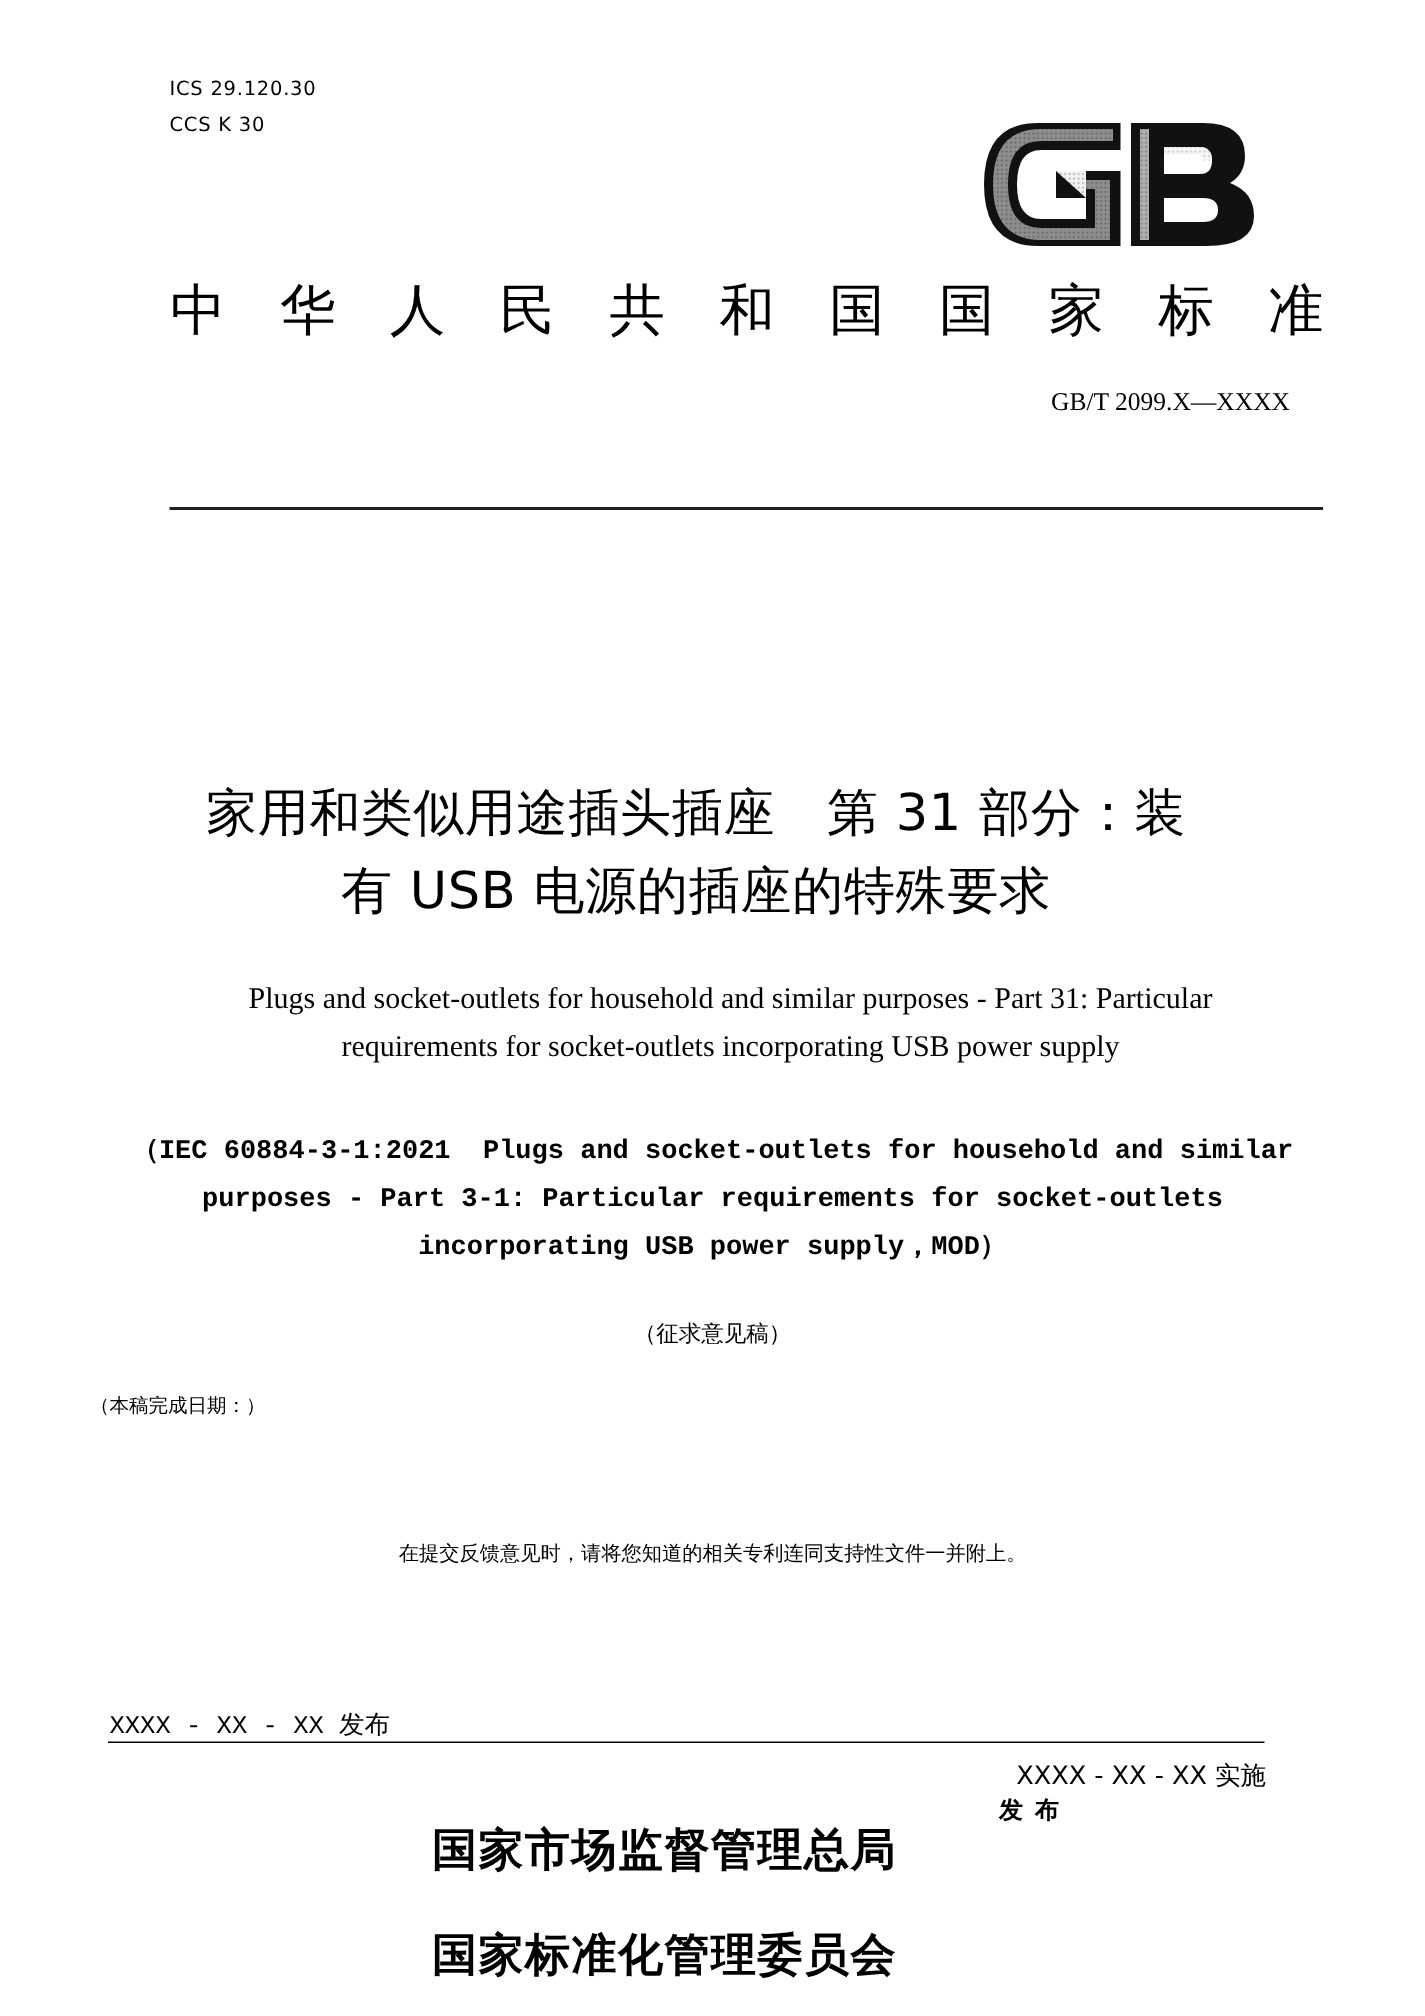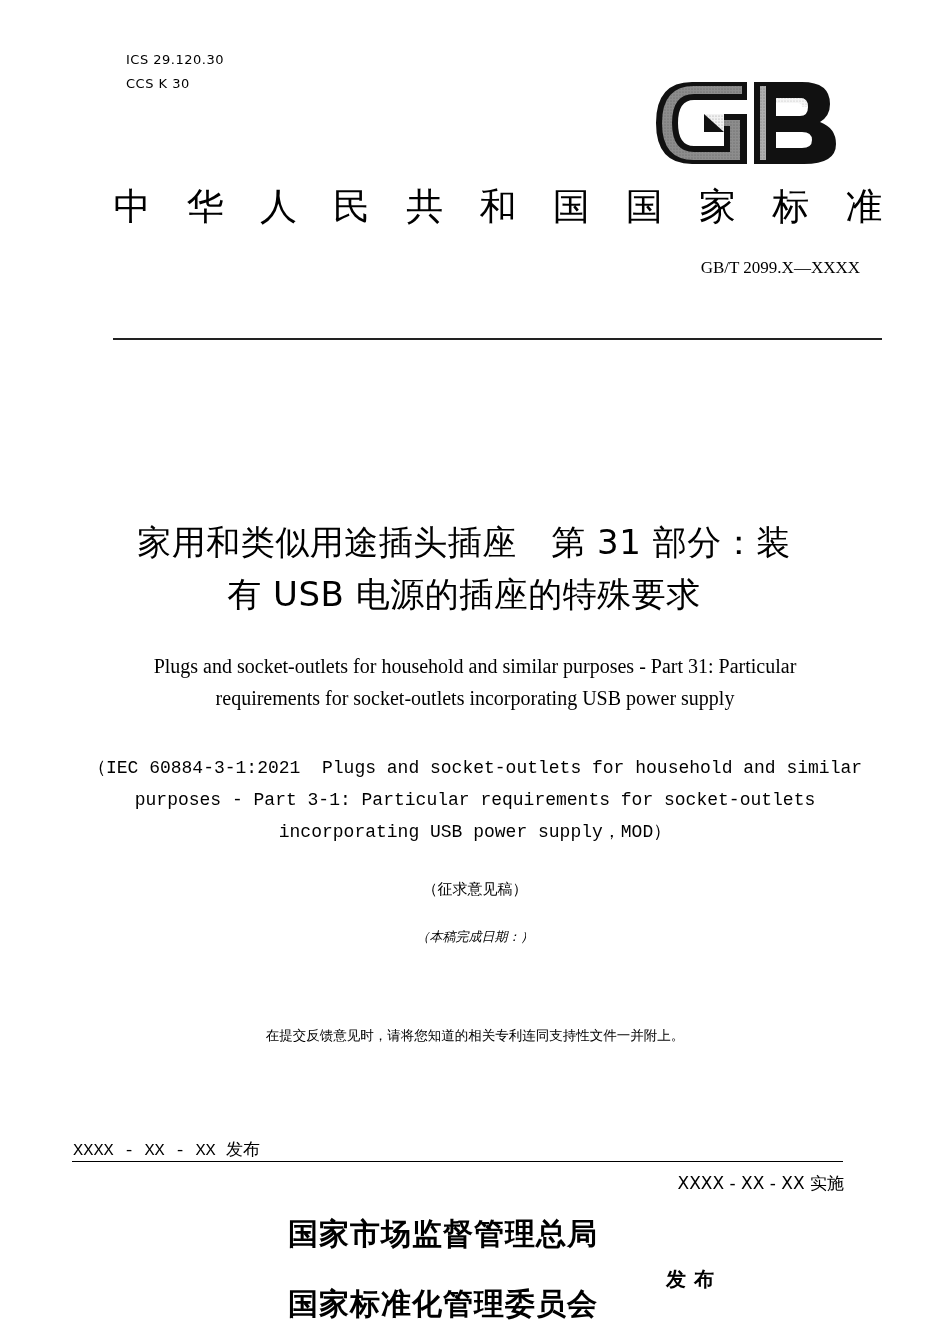--- a/index.html
+++ b/index.html
@@ -19,21 +19,21 @@
 
     
     .codes {
       left: 113px;
       top: 48px;
       font-family: "DejaVu Sans", sans-serif;
       font-size: 13px;
       line-height: 24px;
       letter-spacing: 0.5px;
     }
-    .codes div { white-space: nowrap; margin-left: 13px; }
+    .codes div { white-space: nowrap; }
 
     
     .gb-logo {
       left: 652px;
       top: 76px;
       width: 188px;
       height: 94px;
     }
 
     
@@ -70,56 +70,56 @@
       top: 516px;
       width: 830px;
       text-align: center;
       font-family: "DejaVu Sans", sans-serif;
       font-size: 34px;
       line-height: 52px;
       letter-spacing: 0.5px;
     }
 
     .en-title {
-      left: 60px;
+      left: 72px;
       top: 650px;
       width: 830px;
       text-align: center;
       font-family: "Liberation Serif", serif;
       font-size: 20px;
       line-height: 32px;
     }
 
     .iec-ref {
       left: 60px;
       top: 752px;
       width: 830px;
       text-align: center;
       font-family: "Liberation Mono", monospace;
       font-size: 18px;
       line-height: 32px;
+      font-weight: bold;
     }
 
     .draft-label {
       left: 60px;
       top: 880px;
       width: 830px;
       text-align: center;
       font-family: Liberation Sans, sans-serif;
       font-size: 15px;
     }
 
     .draft-date {
       left: 60px;
       top: 928px;
       width: 830px;
-      text-align: center;
+      text-align: left;
       font-family: "DejaVu Serif", serif;
       font-size: 13px;
-      font-style: italic;
     }
 
     .patent-note {
       left: 60px;
       top: 986px;
       width: 830px;
       text-align: center;
       font-family: "DejaVu Serif", serif;
       font-size: 13.5px;
       margin-top: 41px;
@@ -153,24 +153,24 @@
       font-family: "DejaVu Serif", serif;
       font-weight: bold;
       font-size: 30px;
       line-height: 38px;
       letter-spacing: 1px;
     }
     .issuers div { white-space: nowrap; margin-top: 32px; }
 
     .issue-verb {
       left: 666px;
-      top: 1266px;
+      top: 1197px;
       font-family: Liberation Sans, sans-serif;
       font-weight: bold;
-      font-size: 20px;
+      font-size: 16px;
       letter-spacing: 8px;
       white-space: nowrap;
     }
   </style>
 </head>
 <body>
 
 <div class="abs codes">
   <div>ICS 29.120.30</div>
   <div>CCS K 30</div>

